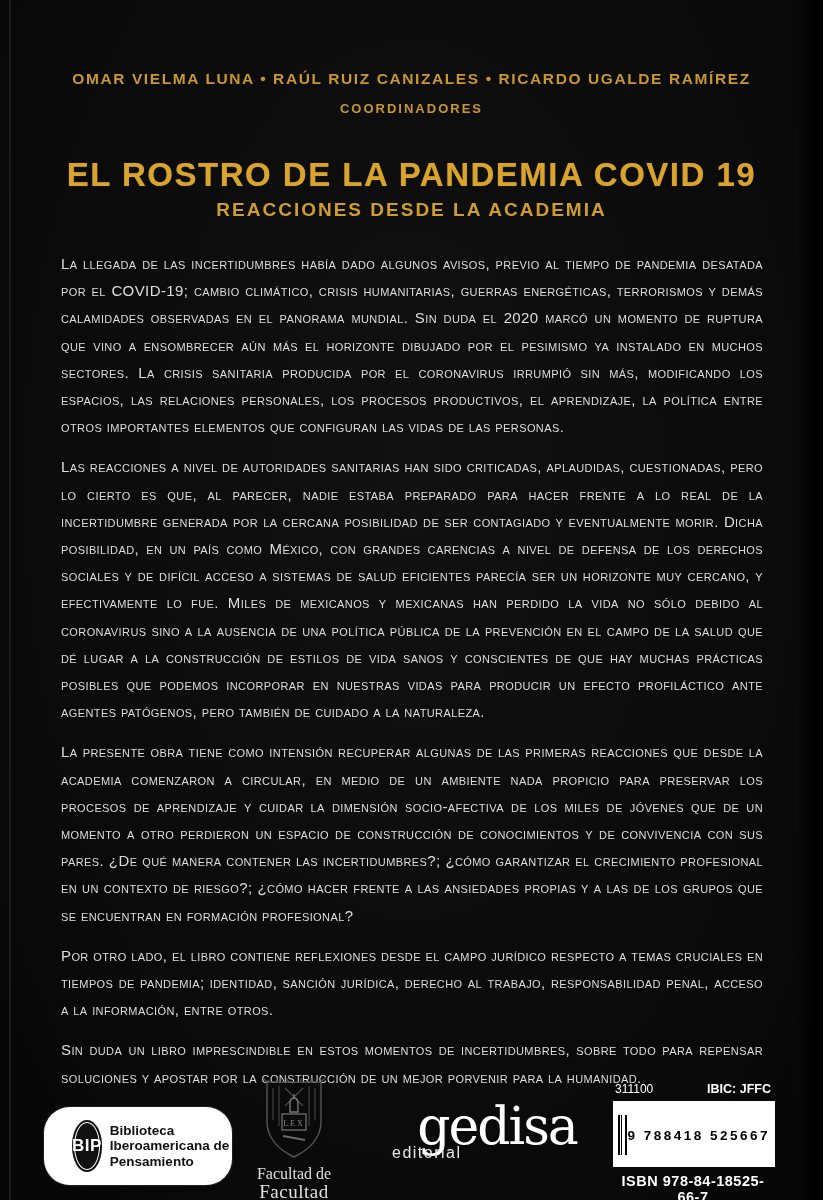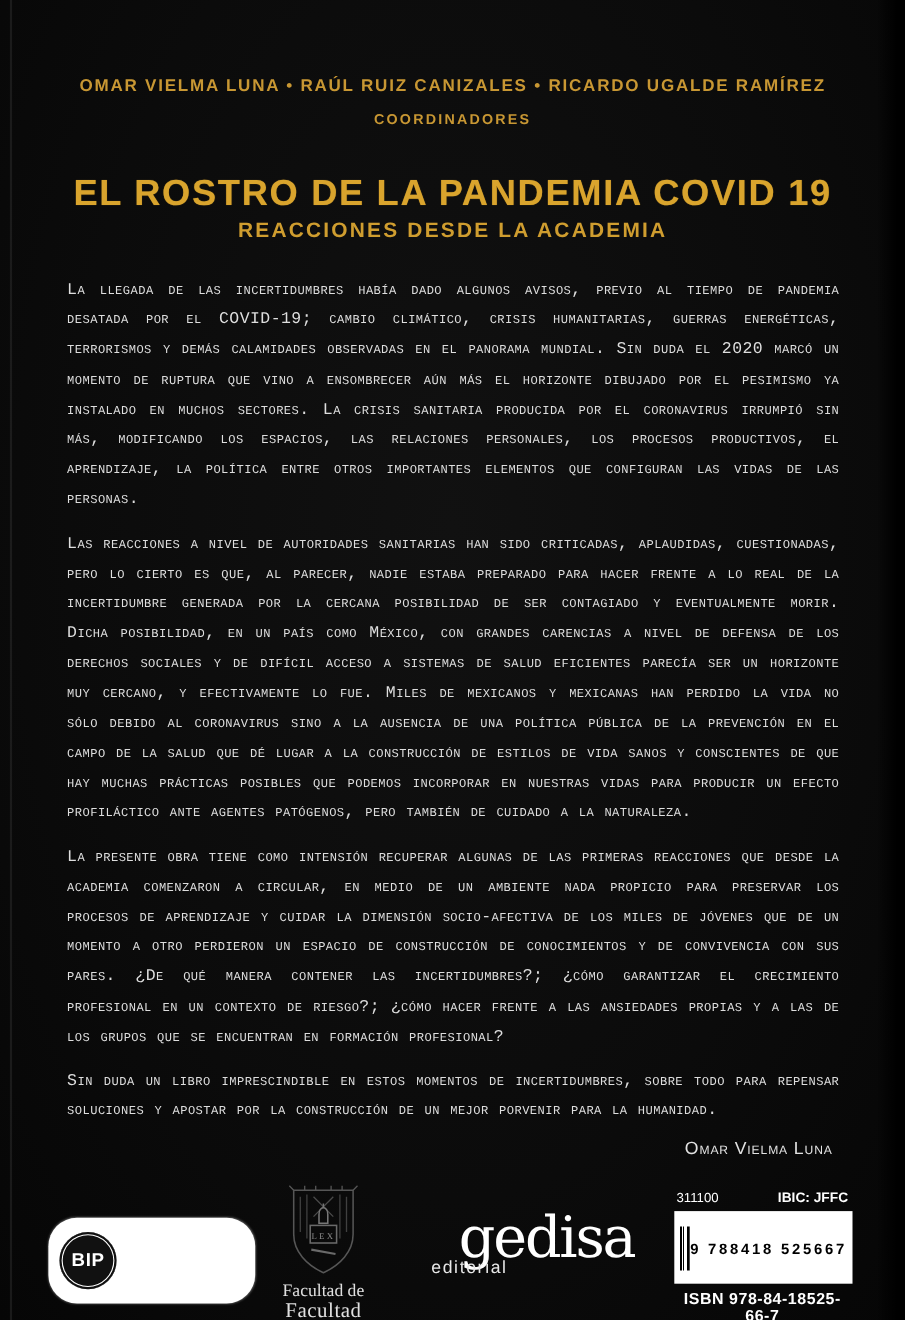--- a/index.html
+++ b/index.html
@@ -44,41 +44,40 @@
     position:absolute;top:250px;left:61px;width:702px;
     color:#dedede;
   }
   .body-copy p{
     margin:0 0 13px 0;
     font-variant:small-caps;
     font-size:15px;line-height:27.2px;
     letter-spacing:.4px;
     text-align:justify;
     hyphens:none;
-    font-family:Liberation Mono, monospace;
   }
   .signature{
     margin-top:2px;
     text-align:right;
     padding-right:6px;
     color:#e2e2e2;
     font-variant:small-caps;
     font-size:16px;letter-spacing:.8px;
   }
 
   
   .bip{
     position:absolute;left:44px;top:1107px;
     width:188px;height:78px;
     background:#fff;border-radius:26px;
     display:flex;align-items:center;gap:8px;
     box-shadow:0 0 2px rgba(255,255,255,.35);
   }
   .bip-circle{
-    width:52px;height:52px;margin-left:10px;
+    width:52px;height:52px;margin-left:28px;
     background:#111;border-radius:50%;
     display:flex;align-items:center;justify-content:center;
     color:#fff;font-weight:bold;font-size:17px;letter-spacing:.5px;
     box-shadow:inset 0 0 0 2px #111, inset 0 0 0 3px #fff;
   }
   .bip-text{
     color:#111;font-weight:bold;font-size:13.5px;line-height:15.5px;
   }
 
   .facultad{
@@ -146,26 +145,28 @@
 
   <div class="authors">OMAR VIELMA LUNA • RAÚL RUIZ CANIZALES • RICARDO UGALDE RAMÍREZ</div>
   <div class="role">COORDINADORES</div>
   <div class="title">EL ROSTRO DE LA PANDEMIA COVID 19</div>
   <div class="subtitle">REACCIONES DESDE LA ACADEMIA</div>
 
   <div class="body-copy">
     <p>La llegada de las incertidumbres había dado algunos avisos, previo al tiempo de pandemia desatada por el COVID-19; cambio climático, crisis humanitarias, guerras energéticas, terrorismos y demás calamidades observadas en el panorama mundial. Sin duda el 2020 marcó un momento de ruptura que vino a ensombrecer aún más el horizonte dibujado por el pesimismo ya instalado en muchos sectores. La crisis sanitaria producida por el coronavirus irrumpió sin más, modificando los espacios, las relaciones personales, los procesos productivos, el aprendizaje, la política entre otros importantes elementos que configuran las vidas de las personas.</p>
     <p>Las reacciones a nivel de autoridades sanitarias han sido criticadas, aplaudidas, cuestionadas, pero lo cierto es que, al parecer, nadie estaba preparado para hacer frente a lo real de la incertidumbre generada por la cercana posibilidad de ser contagiado y eventualmente morir. Dicha posibilidad, en un país como México, con grandes carencias a nivel de defensa de los derechos sociales y de difícil acceso a sistemas de salud eficientes parecía ser un horizonte muy cercano, y efectivamente lo fue. Miles de mexicanos y mexicanas han perdido la vida no sólo debido al coronavirus sino a la ausencia de una política pública de la prevención en el campo de la salud que dé lugar a la construcción de estilos de vida sanos y conscientes de que hay muchas prácticas posibles que podemos incorporar en nuestras vidas para producir un efecto profiláctico ante agentes patógenos, pero también de cuidado a la naturaleza.</p>
     <p>La presente obra tiene como intensión recuperar algunas de las primeras reacciones que desde la academia comenzaron a circular, en medio de un ambiente nada propicio para preservar los procesos de aprendizaje y cuidar la dimensión socio-afectiva de los miles de jóvenes que de un momento a otro perdieron un espacio de construcción de conocimientos y de convivencia con sus pares. ¿De qué manera contener las incertidumbres?; ¿cómo garantizar el crecimiento profesional en un contexto de riesgo?; ¿cómo hacer frente a las ansiedades propias y a las de los grupos que se encuentran en formación profesional?</p>
+    <p>Por otro lado, el libro contiene reflexiones desde el campo jurídico respecto a temas cruciales en tiempos de pandemia; identidad, sanción jurídica, derecho al trabajo, responsabilidad penal, acceso a la información, entre otros.</p>
     <p>Sin duda un libro imprescindible en estos momentos de incertidumbres, sobre todo para repensar soluciones y apostar por la construcción de un mejor porvenir para la humanidad.</p>
     <div class="signature">Omar Vielma Luna</div>
   </div>
 
   <div class="bip">
     <div class="bip-circle">BIP</div>
+    <div class="bip-text">Biblioteca Iberoamericana de Pensamiento</div>
   </div>
 
   <div class="facultad">
     <svg width="74" height="86" viewBox="0 0 74 86">
       <g fill="none" stroke="#565656" stroke-width="1.4">
         <path d="M10 6 H64 V46 C64 62 52 74 37 81 C22 74 10 62 10 46 Z"></path>
         <path d="M10 6 L6 2 M64 6 L68 2 M20 6 L20 2 M30 6 L30 2 M44 6 L44 2 M54 6 L54 2" stroke-width="1.2"></path>
         <path d="M16 12 V44 M22 10 V50 M52 10 V50 M58 12 V44" stroke="#404040" stroke-width="1.2"></path>
         <path d="M28 12 L46 30 M46 12 L28 30" stroke="#4a4a4a" stroke-width="1.2"></path>
         <rect x="25" y="38" width="24" height="16" stroke="#6a6a6a"></rect>

